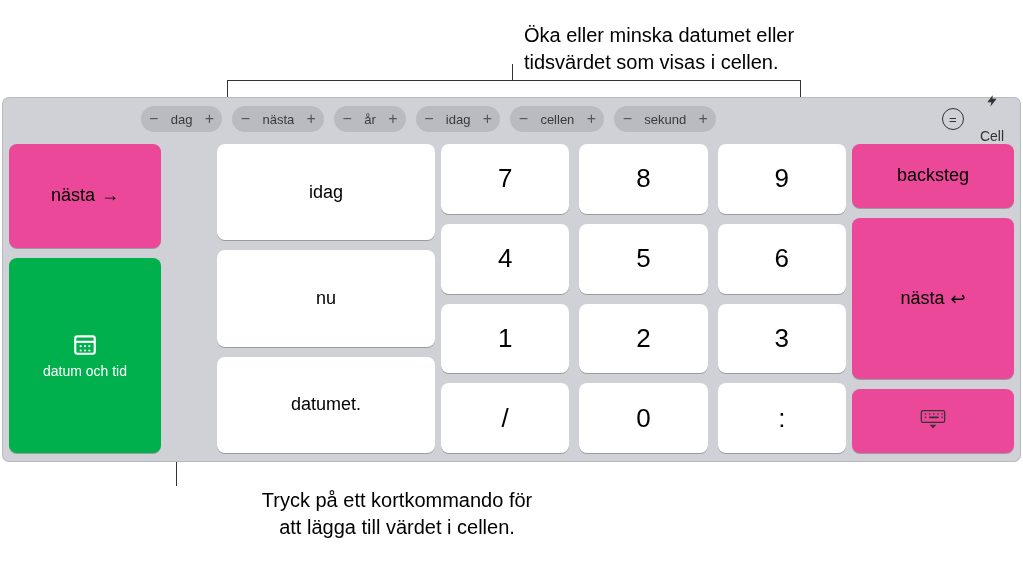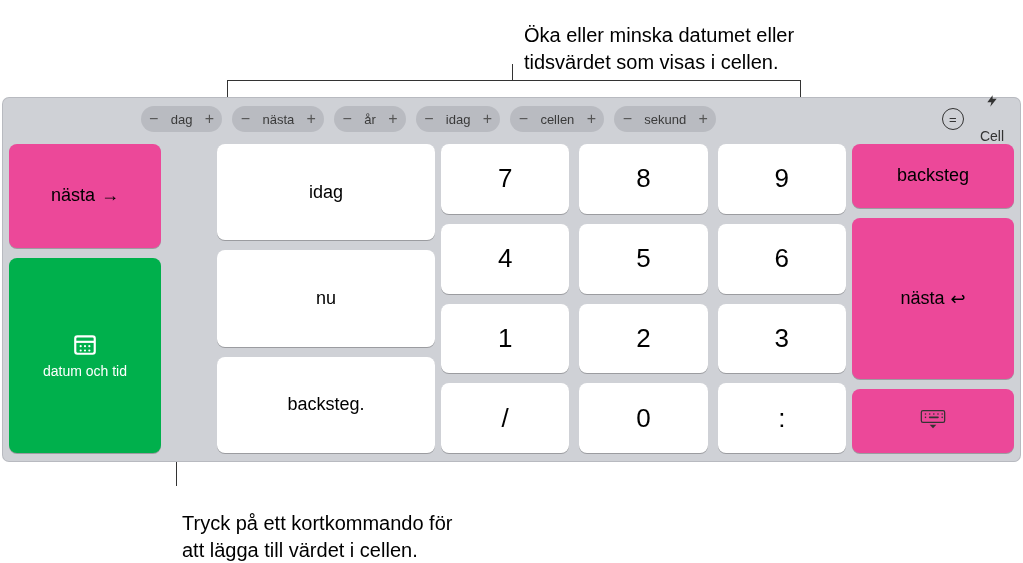--- a/index.html
+++ b/index.html
@@ -14,21 +14,21 @@
 
   
   .annotation {
     position: absolute;
     font-size: 20px;
     line-height: 1.35;
     color: #000;
     white-space: pre-line;
   }
   .annotation-top { top: 22px; left: 512px; width: 400px; margin-left: 12px; }
-  .annotation-bottom { top: 510px; left: 182px; width: 430px; }
+  .annotation-bottom { top: 487px; left: 182px; width: 430px; text-align: center; }
 
   
   .hline {
     position: absolute;
     height: 1px;
     background: #333;
   }
   .vline {
     position: absolute;
     width: 1px;
@@ -288,21 +288,21 @@
     <div style="width:44px"></div>
 
     <div class="col col-shortcuts">
       <div class="key">
           <span>idag</span>
         </div>
       <div class="key">
           <span>nu</span>
         </div>
       <div class="key">
-          <span>backsteg.</span>
+          <span>datumet.</span>
         </div>
     </div>
 
     <div class="col col-numgrid">
       <div class="num-row">
         <div class="key">
             <span>7</span>
           </div>
         <div class="key">
             <span>8</span>

